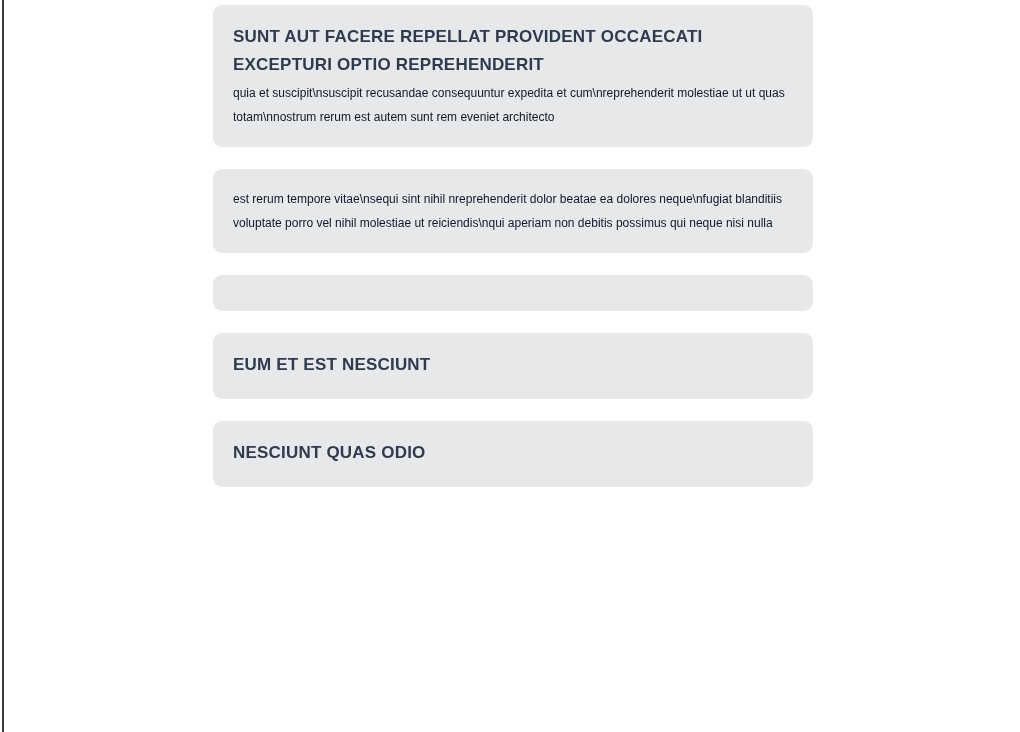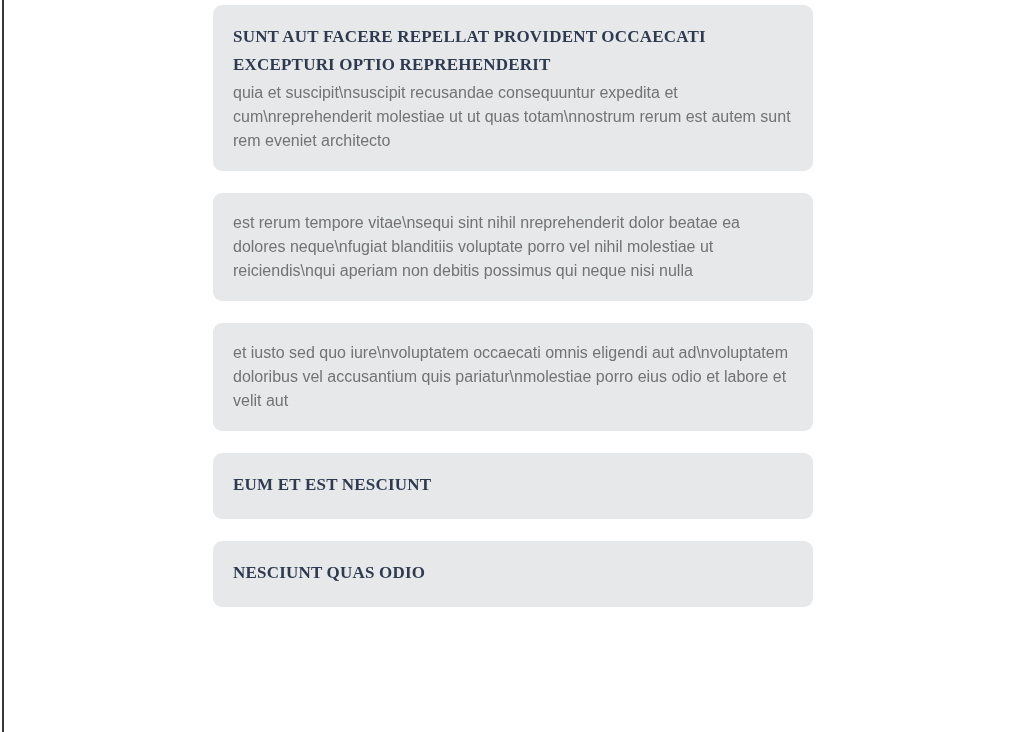--- a/index.html
+++ b/index.html
@@ -29,47 +29,45 @@
     padding: 18px 20px;
     margin-bottom: 22px;
   }
   .post-title {
     font-size: 17px;
     line-height: 28px;
     font-weight: 700;
     color: #2e3a4f;
     letter-spacing: 0.2px;
     margin-bottom: 2px;
-    font-family: Liberation Serif, serif;
   }
   .post-body {
-    font-size: 16px;
+    font-size: 12px;
     line-height: 24px;
     font-weight: 400;
-    color: #737373;
+    color: #0f172a;
   }
 </style>
 </head>
 <body>
 
 <div class="window-left-border"></div>
 
 <main class="posts-list">
 
   <article class="post-card">
     <h2 class="post-title">SUNT AUT FACERE REPELLAT PROVIDENT OCCAECATI EXCEPTURI OPTIO REPREHENDERIT</h2>
     <p class="post-body">quia et suscipit\nsuscipit recusandae consequuntur expedita et cum\nreprehenderit molestiae ut ut quas totam\nnostrum rerum est autem sunt rem eveniet architecto</p>
   </article>
 
   <article class="post-card">
     <p class="post-body">est rerum tempore vitae\nsequi sint nihil nreprehenderit dolor beatae ea dolores neque\nfugiat blanditiis voluptate porro vel nihil molestiae ut reiciendis\nqui aperiam non debitis possimus qui neque nisi nulla</p>
   </article>
 
   <article class="post-card">
-    <p class="post-body">et iusto sed quo iure\nvoluptatem occaecati omnis eligendi aut ad\nvoluptatem doloribus vel accusantium quis pariatur\nmolestiae porro eius odio et labore et velit aut</p>
   </article>
 
   <article class="post-card">
     <h2 class="post-title">EUM ET EST NESCIUNT</h2>
   </article>
 
   <article class="post-card">
     <h2 class="post-title">NESCIUNT QUAS ODIO</h2>
   </article>
 

